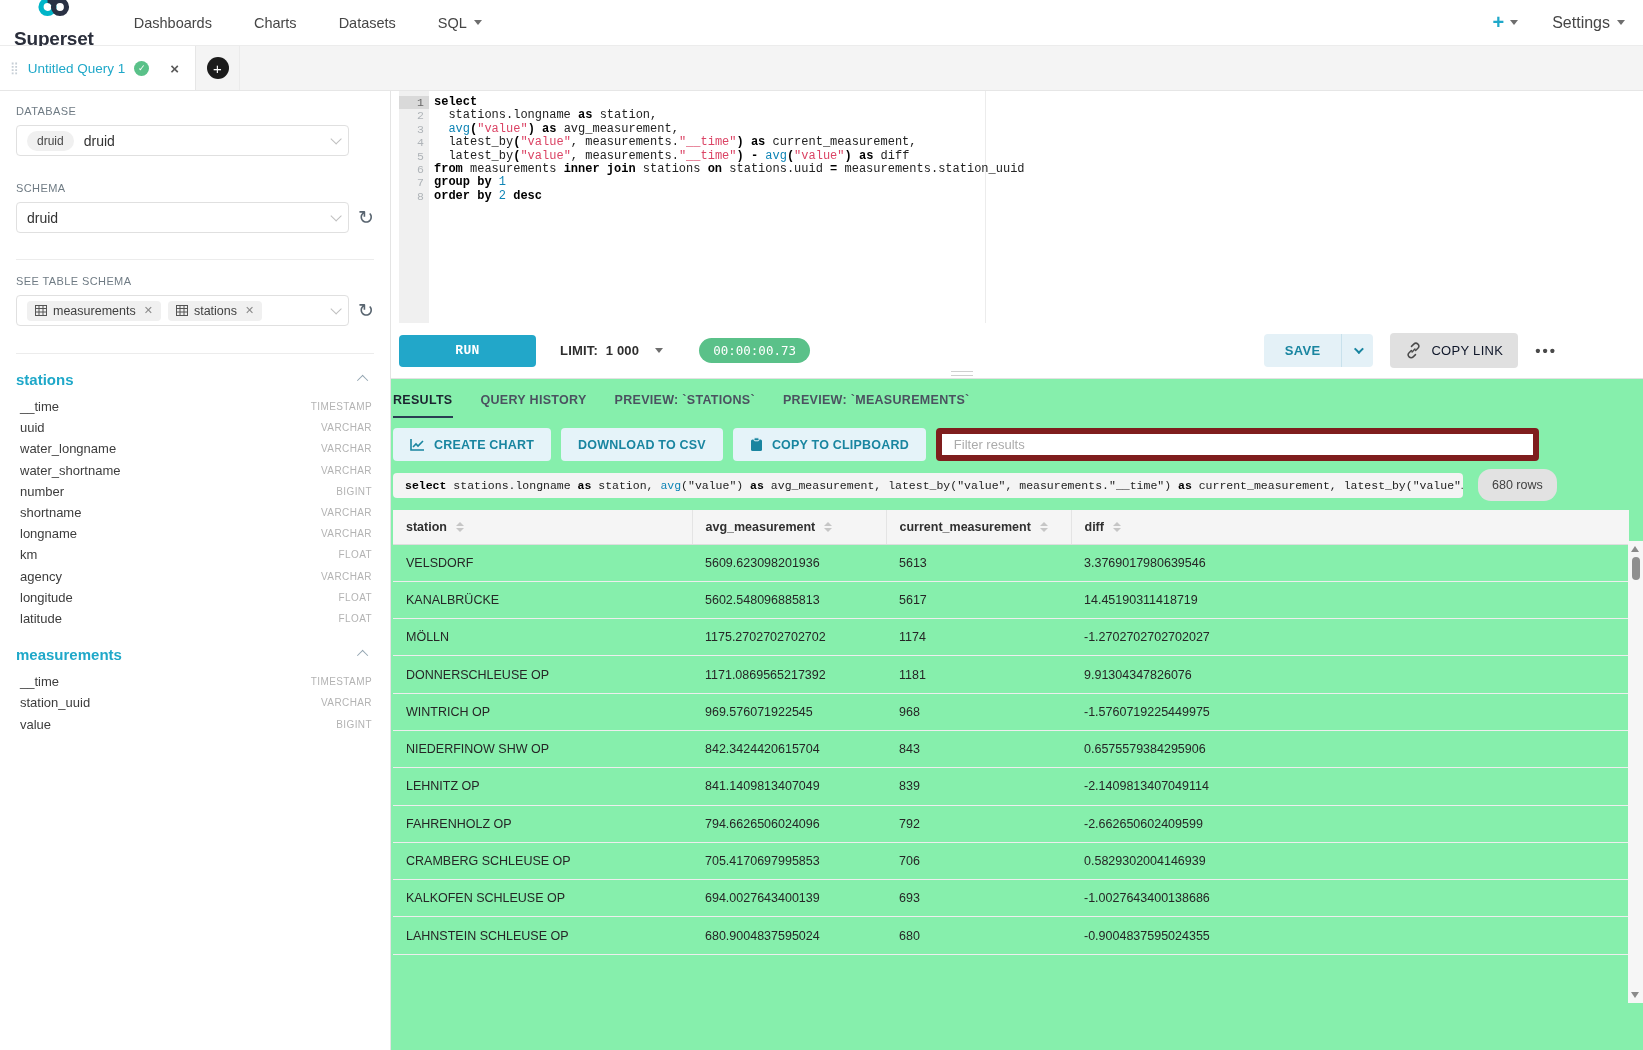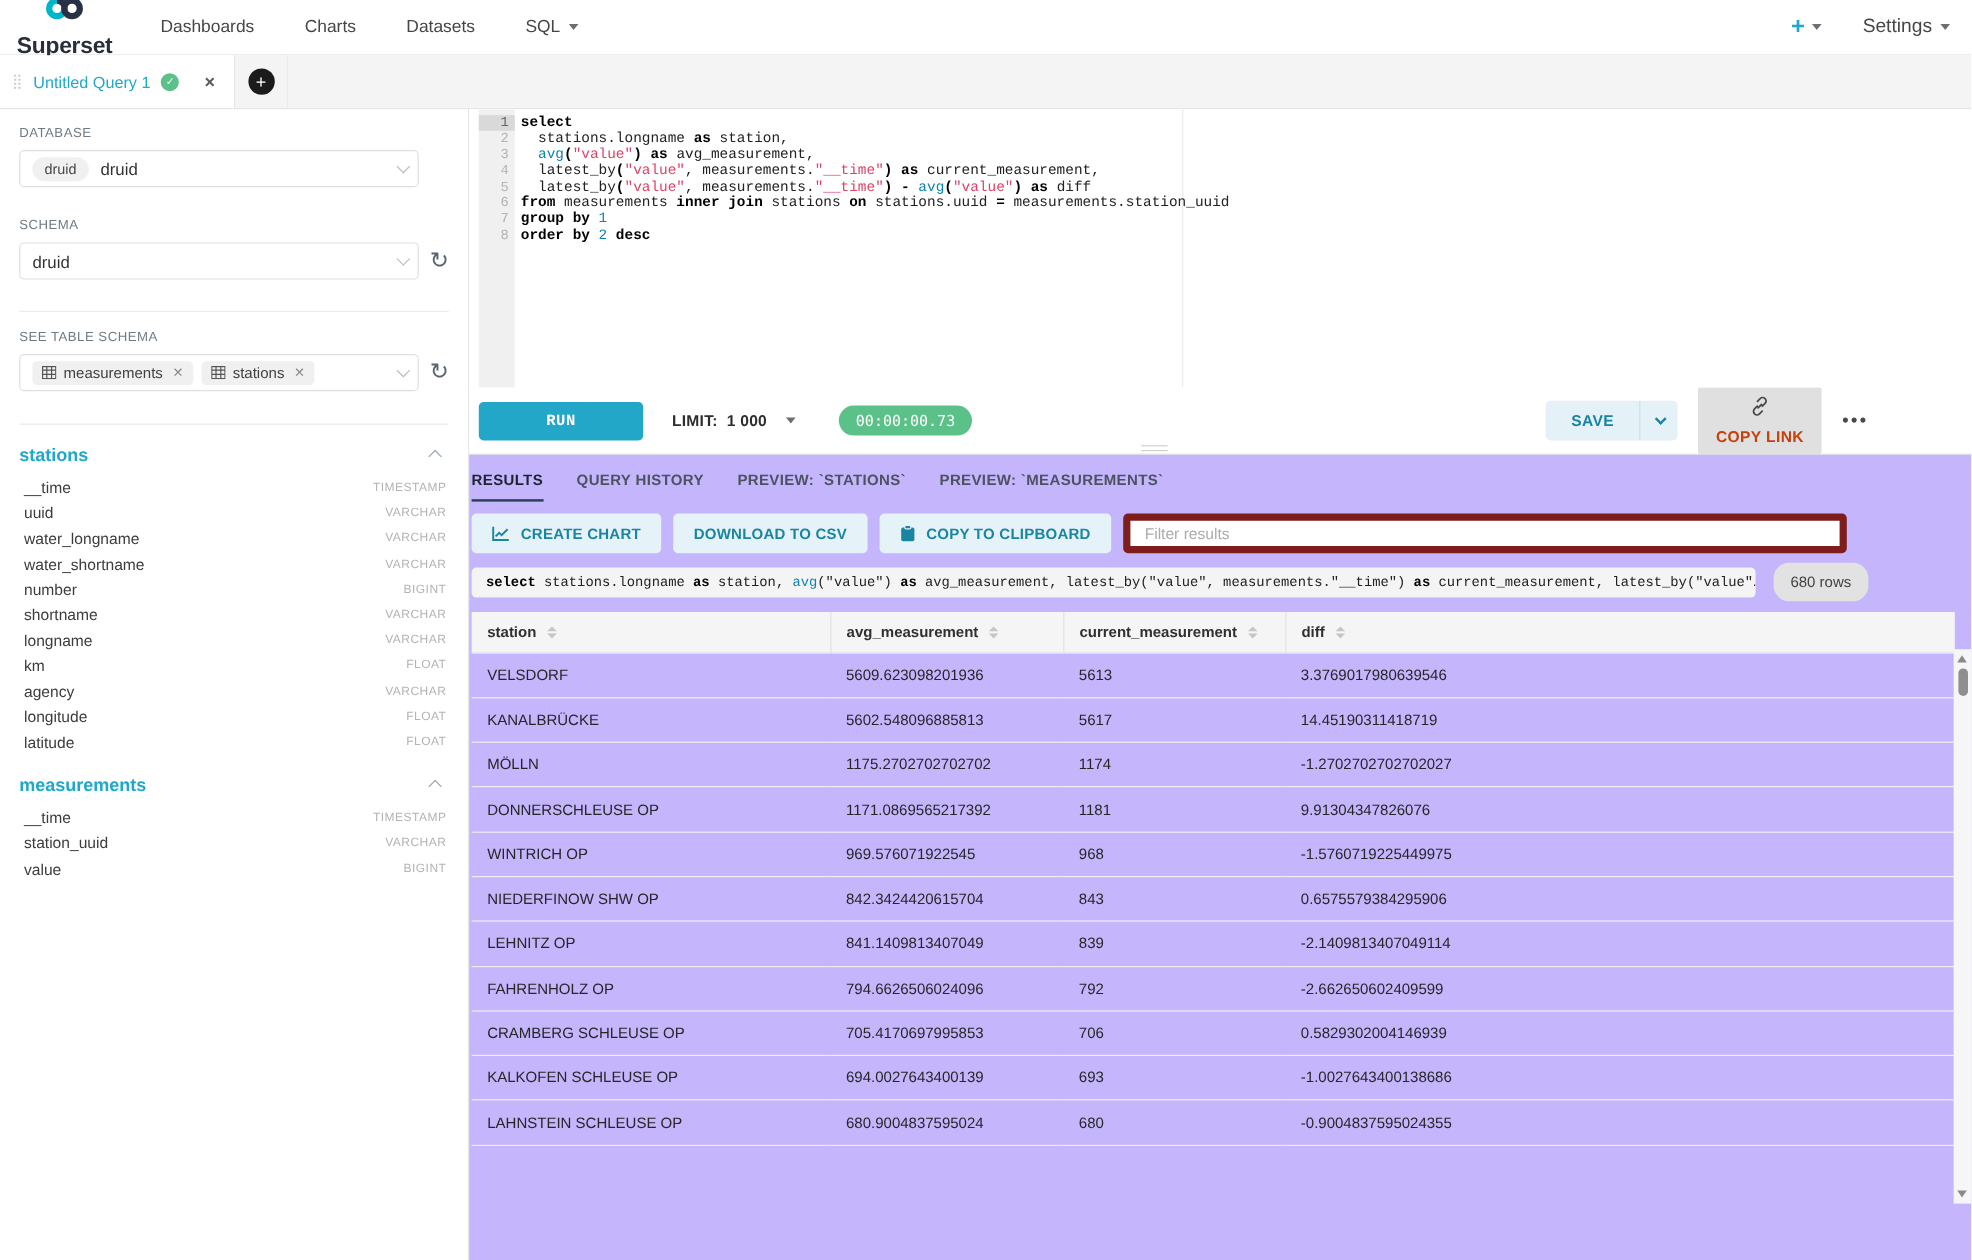--- a/index.html
+++ b/index.html
@@ -89,27 +89,27 @@
   .timer-pill { margin-left:36px; background:#5AC189; color:#fff; border-radius:13px; padding:5px 14px;
                 font-family:"DejaVu Sans Mono","Liberation Mono",monospace; font-size:12.5px; }
   .tb-right { margin-left:auto; display:flex; align-items:center; gap:17px; }
   .save-split { display:flex; border-radius:4px; overflow:hidden; background:#E4F1F7; color:#1985A0;
                 font-weight:bold; font-size:13px; letter-spacing:.3px; cursor:pointer; }
   .save-main { padding:9px 21px; }
   .save-caret { padding:9px 12px; border-left:1px solid #C8E1EC; display:flex; align-items:center; }
   .save-caret i { width:7px; height:7px; border-right:2px solid #1985A0; border-bottom:2px solid #1985A0;
                   transform:rotate(45deg) translateY(-2px); }
   .copy-link-btn { background:#E0E0E0; border-radius:4px; padding:9px 15px; display:flex; align-items:center;
-                   gap:9px; color:#c2410c; font-weight:bold; font-size:13px; letter-spacing:.3px; cursor:pointer;flex-direction:column; }
+                   gap:9px; color:#0f172a; font-weight:normal; font-size:13px; letter-spacing:.3px; cursor:pointer; }
   .more-dots { color:#4A4A4A; font-weight:bold; font-size:15px; letter-spacing:2px; cursor:pointer; }
   .drag-handle { position:absolute; top:280px; left:560px; width:22px; cursor:row-resize; }
   .drag-handle i { display:block; height:0; border-top:1.5px solid #CFCFCF; margin-bottom:3px; }
 
   
-  .results { position:absolute; top:288px; left:0; right:0; bottom:0; overflow:hidden; background:#c4b5fd; }
+  .results { position:absolute; top:288px; left:0; right:0; bottom:0; overflow:hidden; background:#86efac; }
   .res-tabs { display:flex; gap:28px; padding:14px 0 0 2px; }
   .res-tab { font-size:12.5px; font-weight:bold; color:#4B5260; letter-spacing:.3px; padding-bottom:9px;
              cursor:pointer; border-bottom:2px solid transparent; }
   .res-tab.active { color:#1C2430; border-bottom-color:#2A3E53; }
   .actions-row { display:flex; gap:10px; margin:10px 0 0 2px; align-items:center; }
   .action-btn { background:#E5F3F9; border:none; color:#1985A0; font-weight:bold; font-size:12.5px;
                 letter-spacing:.2px; padding:0 17px; height:33px; border-radius:4px; display:flex; gap:9px;
                 align-items:center; cursor:pointer; font-family:"Liberation Sans",sans-serif; }
   .filter-input { width:603px; height:33px; border:6px solid #7f1d1d; border-radius:4px; padding:0 12px;
                   font-size:13px; color:#333; margin-left:0; outline:none; font-family:"Liberation Sans",sans-serif; }

